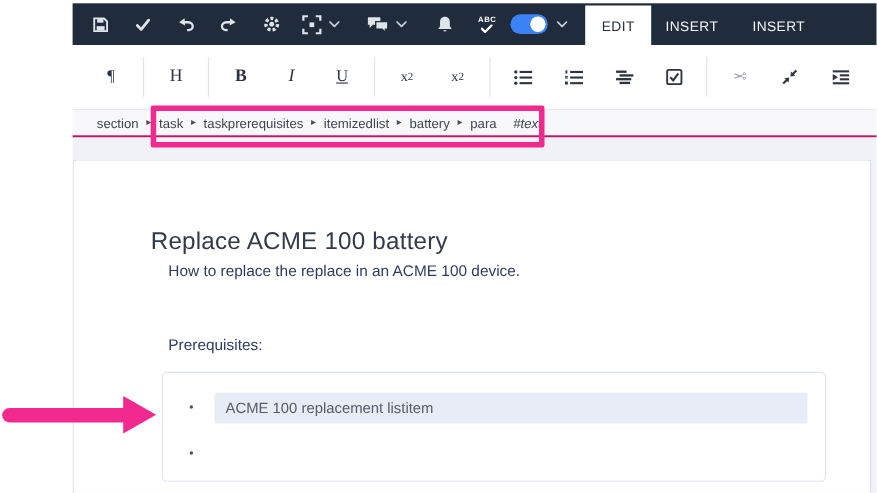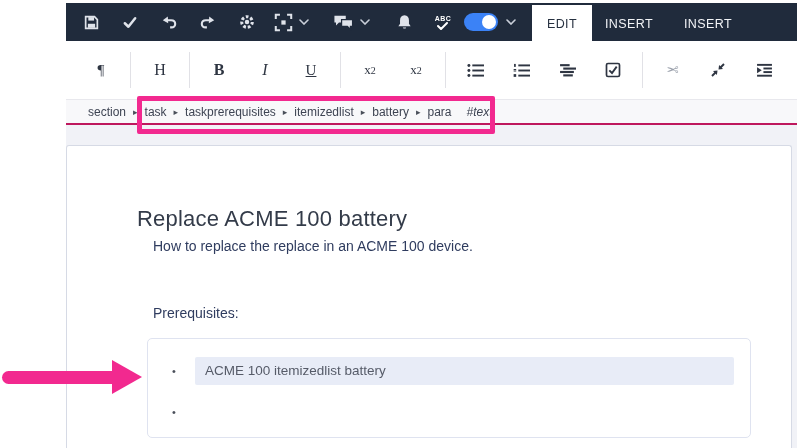--- a/index.html
+++ b/index.html
@@ -314,21 +314,21 @@
 
 <div class="content">
   <div class="doc-panel">
     <div class="doc-title">Replace ACME 100 battery</div>
     <div class="doc-intro">How to replace the replace in an ACME 100 device.</div>
     <div class="doc-prereq">Prerequisites:</div>
 
     <div class="listbox">
       <div class="li-row first">
         <span class="li-bullet">•</span>
-        <span class="li-text selected">ACME 100 itemizedlist battery</span>
+        <span class="li-text selected">ACME 100 replacement listitem</span>
       </div>
       <div class="li-row second">
         <span class="li-bullet">•</span>
       </div>
     </div>
   </div>
 </div>
 
 <div class="anno-crumb-box"></div>
 <div class="anno-arrow-shaft"></div>

